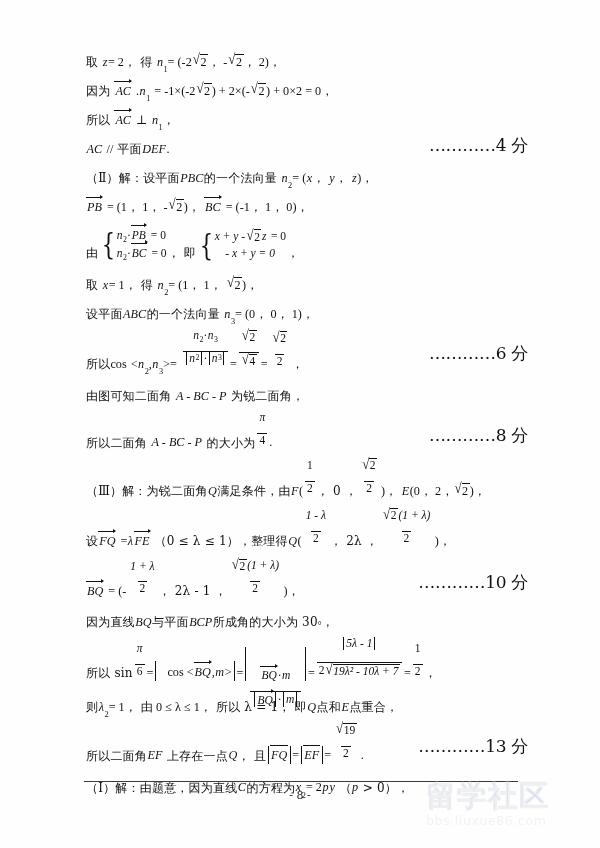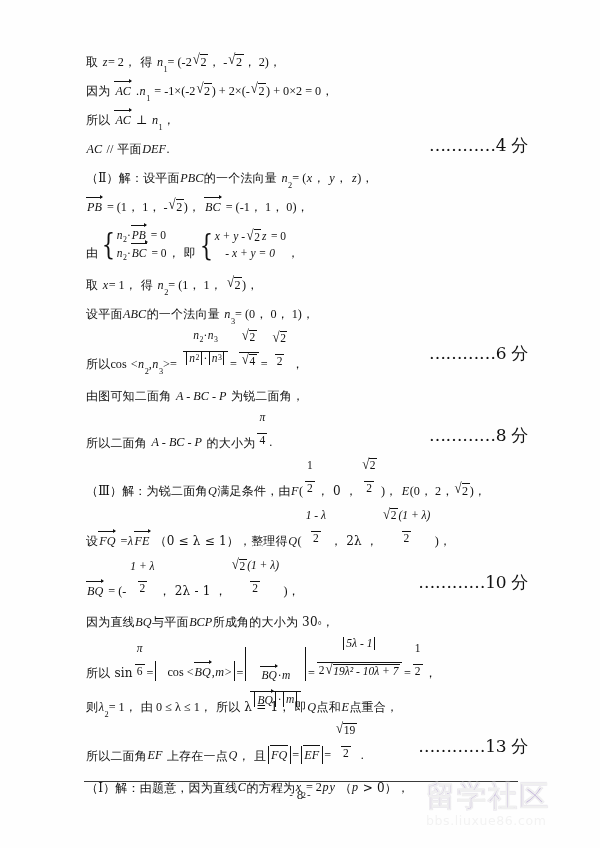--- a/index.html
+++ b/index.html
@@ -209,21 +209,21 @@
     width: 168px;
     height: 58px;
     opacity: .35;
     user-select: none;
   }
   .wm-main {
     font-family: "DejaVu Sans", sans-serif;
     font-size: 29px;
     font-weight: bold;
     letter-spacing: 2px;
-    color: #4c1d95;
+    color: #3b82f6;
     text-shadow: 0 1px 0 #fff, 1px 0 0 #efefef, 0 -1px 0 #e4e4e4;
     line-height: 1;
     -webkit-text-stroke: 0.6px #d8d8d8;
   }
   .wm-sub {
     font-family: "DejaVu Sans", sans-serif;
     font-size: 12.5px;
     color: #dcdcdc;
     letter-spacing: .6px;
     margin-top: 2px;

